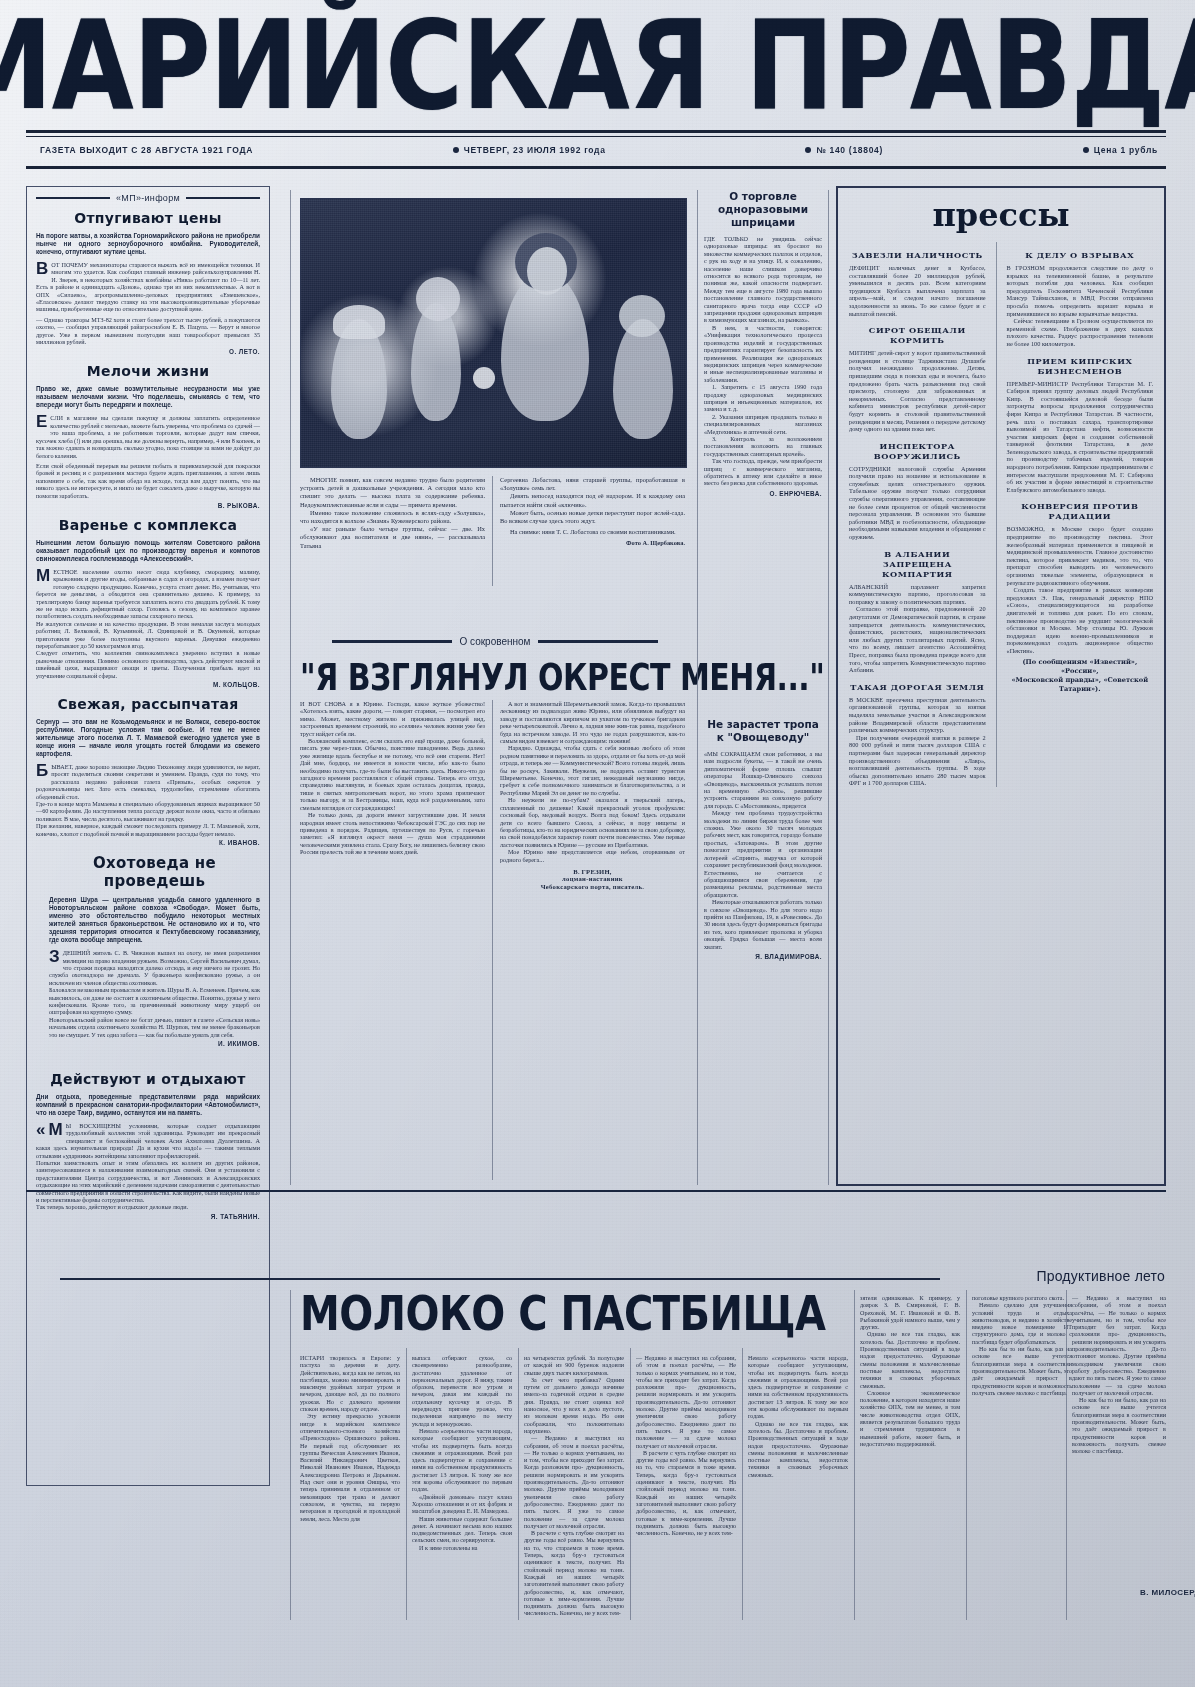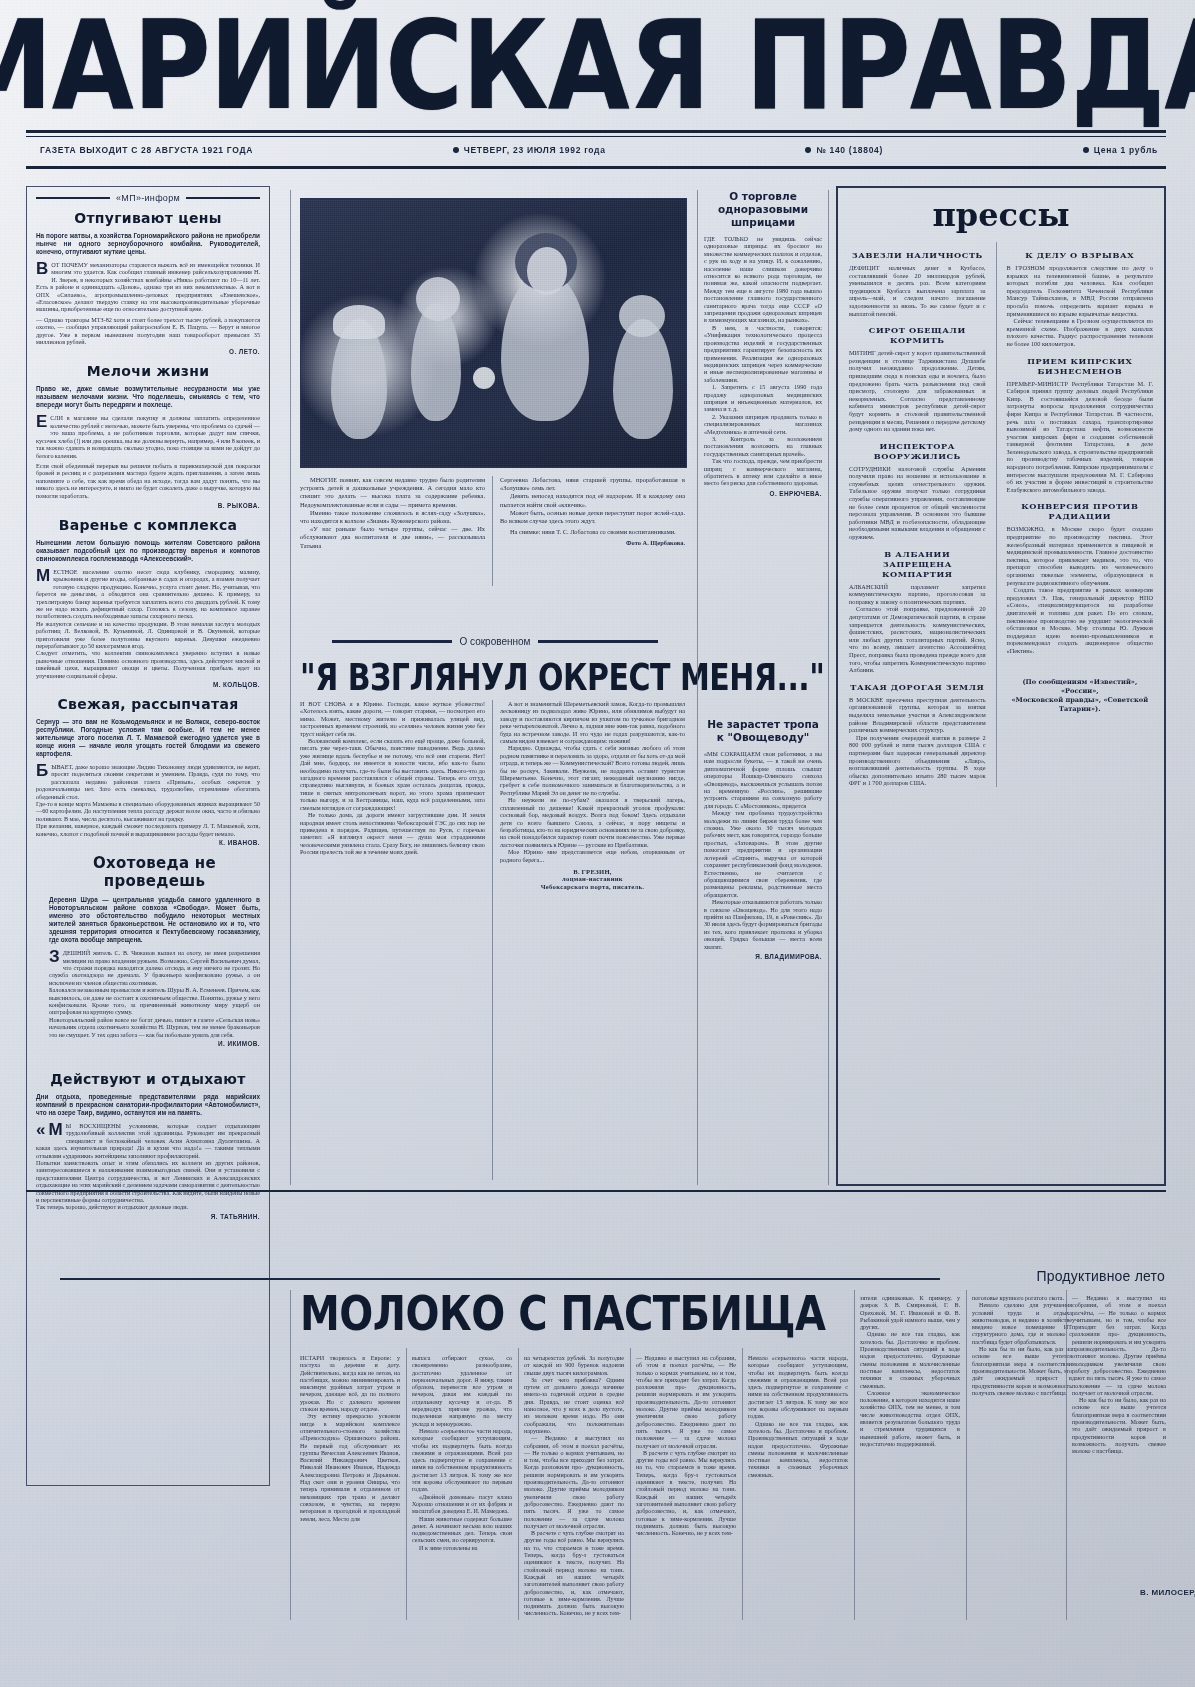--- a/index.html
+++ b/index.html
@@ -142,21 +142,21 @@
     font-family:"DejaVu Serif", serif;font-weight:700;
     font-size:32px;line-height:34px;text-align:center;color:#101b30;
     margin-bottom:10px;
   }
   .sub{
     font-family:"DejaVu Serif", serif;font-weight:700;
     font-size:8.2px;letter-spacing:.6px;text-align:center;color:#16203a;
     margin:8px 0 4px 0;
   }
   .rbody{font-family:"Liberation Serif", serif;font-size:6.3px;line-height:7.6px;text-align:justify;color:#27324a;}
-  .src{font-family:"DejaVu Serif", serif;font-weight:700;font-size:6.6px;text-align:center;line-height:9px;color:#16203a;margin-top:23px;}
+  .src{font-family:"DejaVu Serif", serif;font-weight:700;font-size:6.6px;text-align:center;line-height:9px;color:#16203a;margin-top:3px;}
 
   
   .bottom-kicker{
     position:absolute;right:30px;top:1268px;
     font-family:"Liberation Sans", sans-serif;font-size:14px;color:#16203a;letter-spacing:.2px;
   }
   .milk-head{
     position:absolute;left:300px;top:1290px;width:560px;
     font-family:"DejaVu Sans", sans-serif;font-weight:700;font-size:40px;
     letter-spacing:-0.5px;color:#101b30;transform:scaleY(1.18);white-space:nowrap;

